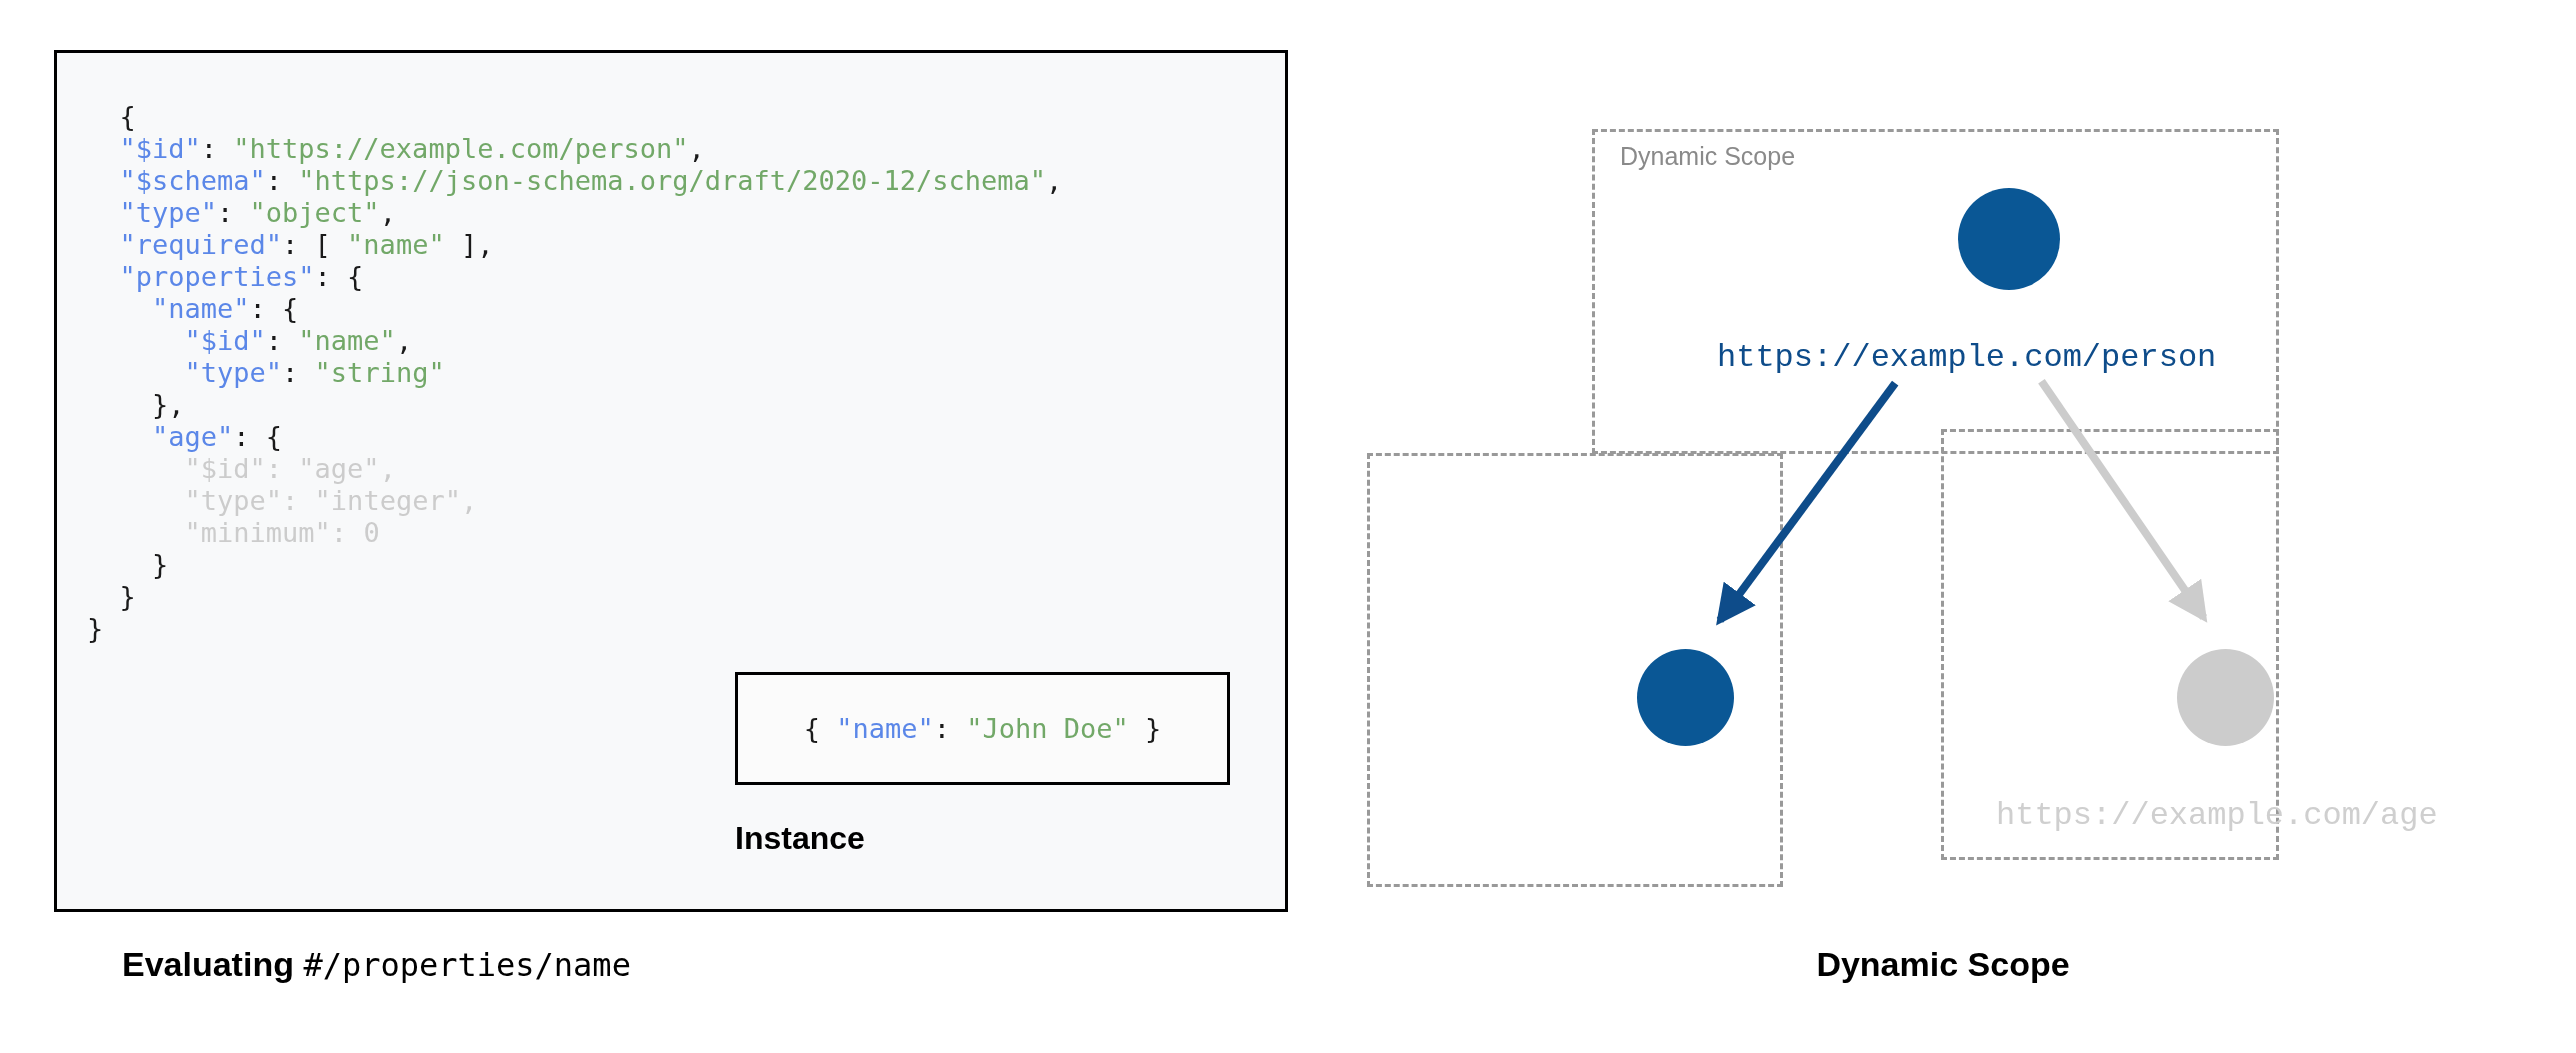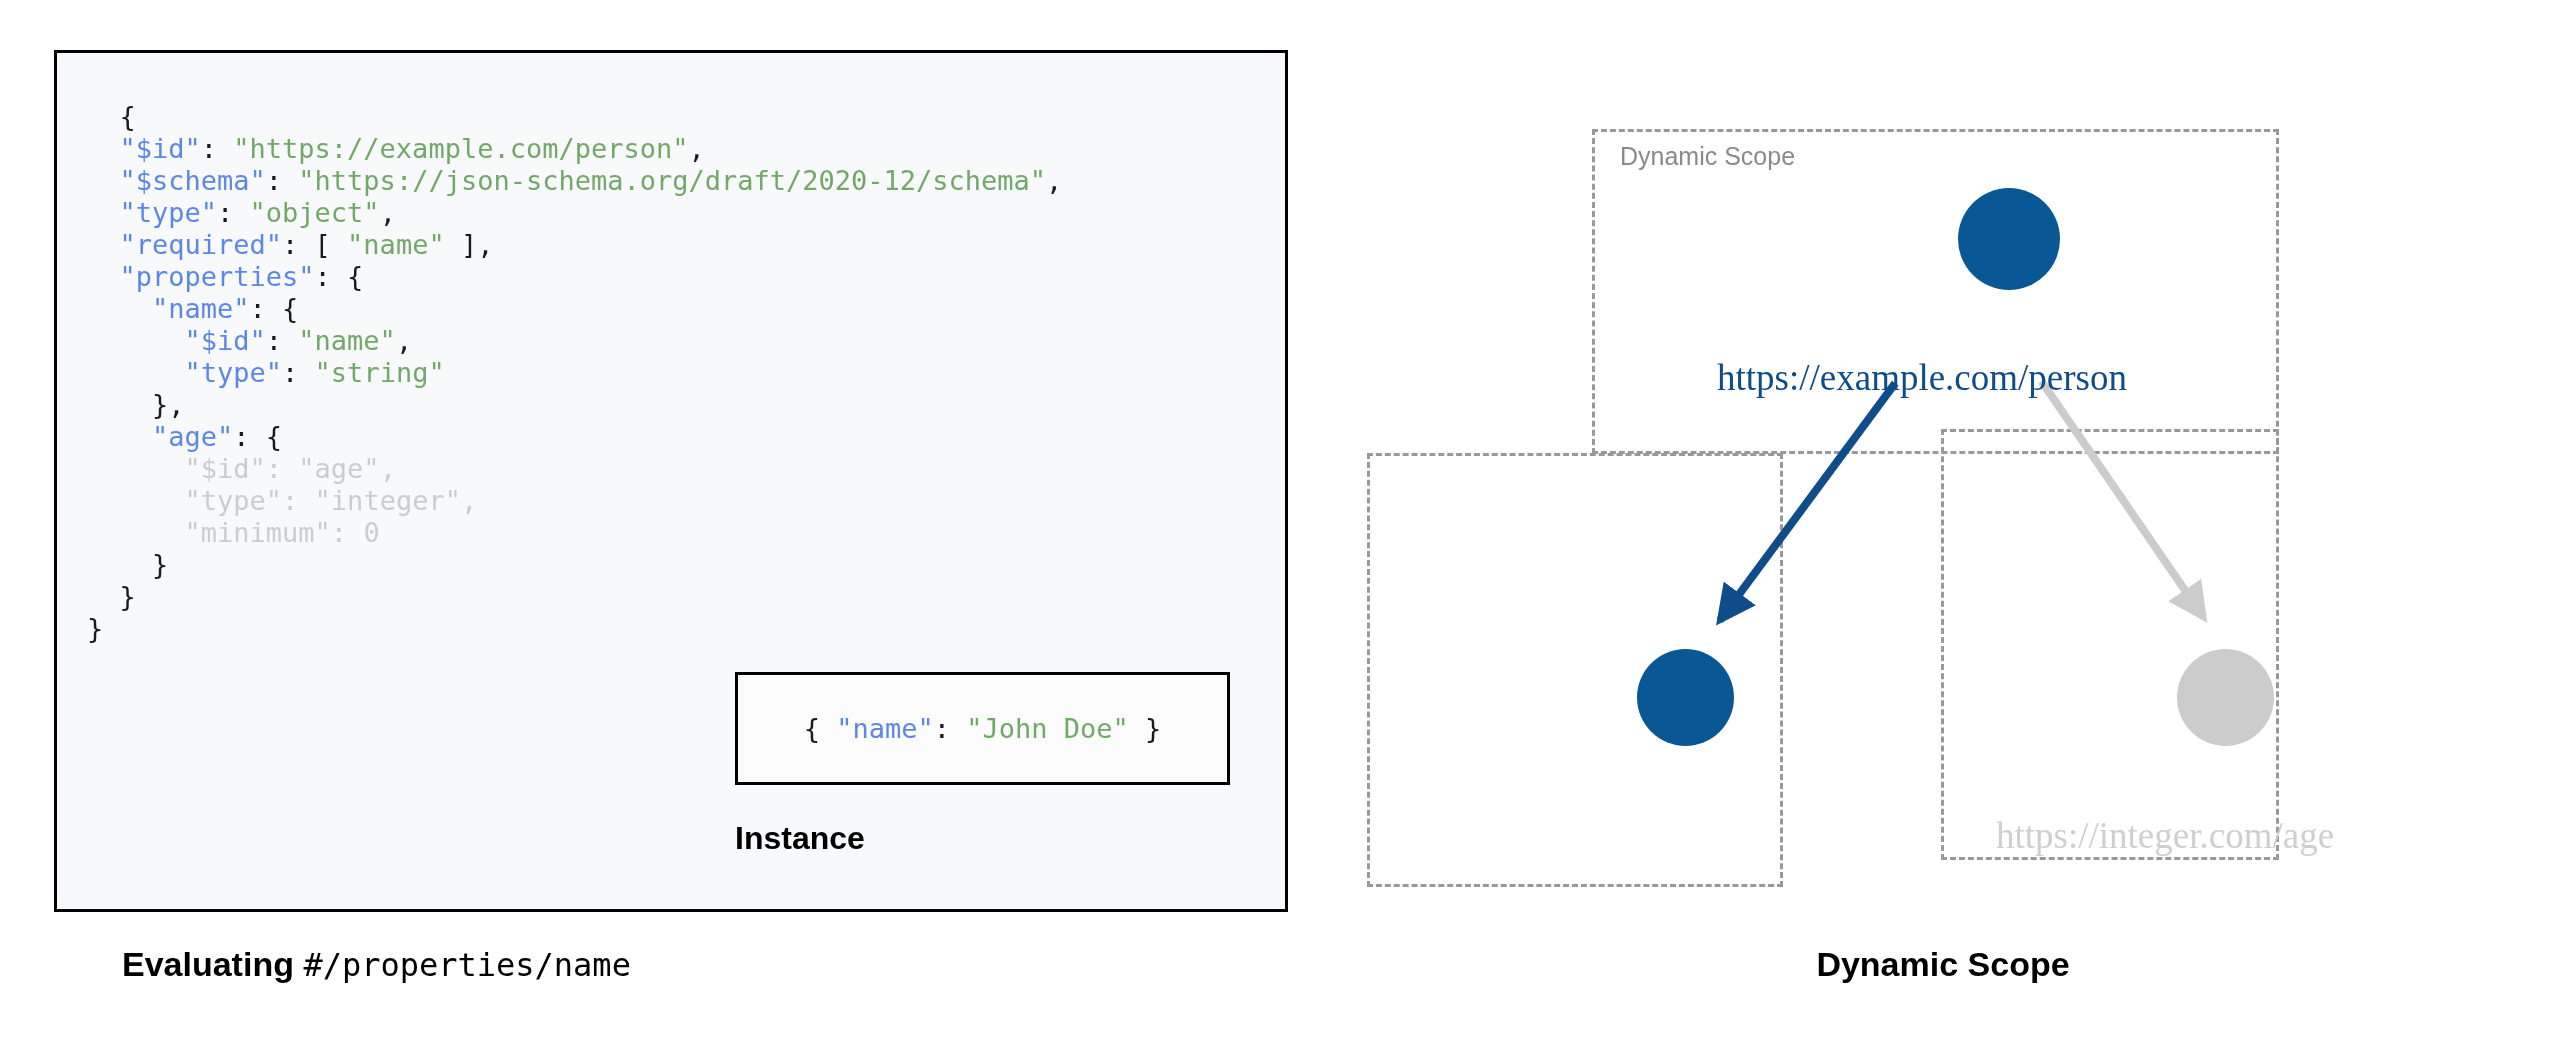--- a/index.html
+++ b/index.html
@@ -114,24 +114,23 @@
   .node-circle {
     position: absolute;
     border-radius: 50%;
   }
   #circle-person { left: 648px; top: 188px; width: 102px; height: 102px; background: #0A5795; }
   #circle-name   { left: 327px;  top: 649px; width: 97px; height: 97px; background: #0A5795; }
   #circle-age    { left: 867px; top: 649px; width: 97px; height: 97px; background: #CCCCCC; }
 
   .node-label {
     position: absolute;
-    font-family: Liberation Serif, serif;
-    font-size: 37px;
+    font-family: Liberation Mono, monospace;
+    font-size: 32px;
     white-space: nowrap;
-    margin-top: 17px;
   }
   #label-person { left: 407px;  top: 339px;  color: #0E4C8A; }
   #label-name   { left: 145px;  top: 797px; color: #0E4C8A; }
   #label-age    { left: 686px; top: 797px; color: #CFCFCF; }
 
   #arrows-svg {
     position: absolute;
     left: 0; top: 0;
     width: 1266px; height: 1053px;
     pointer-events: none;
@@ -202,17 +201,17 @@
     </defs>
     <line x1="1028" y1="673" x2="720" y2="1090" stroke="#0E4C8A" stroke-width="14" marker-end="url(#arrowhead-active)"></line>
     <line x1="1285" y1="670" x2="1570" y2="1085" stroke="#CCCCCC" stroke-width="14" marker-end="url(#arrowhead-inactive)"></line>
   </svg>
 
   <div id="circle-person" class="node-circle"></div>
   <div id="circle-name" class="node-circle"></div>
   <div id="circle-age" class="node-circle"></div>
 
   <div id="label-person" class="node-label">https://example.com/person</div>
-  <div id="label-age" class="node-label">https://integer.com/age</div>
+  <div id="label-age" class="node-label">https://example.com/age</div>
 
   <div id="right-caption">Dynamic Scope</div>
 </div>
 
 
 </body></html>

